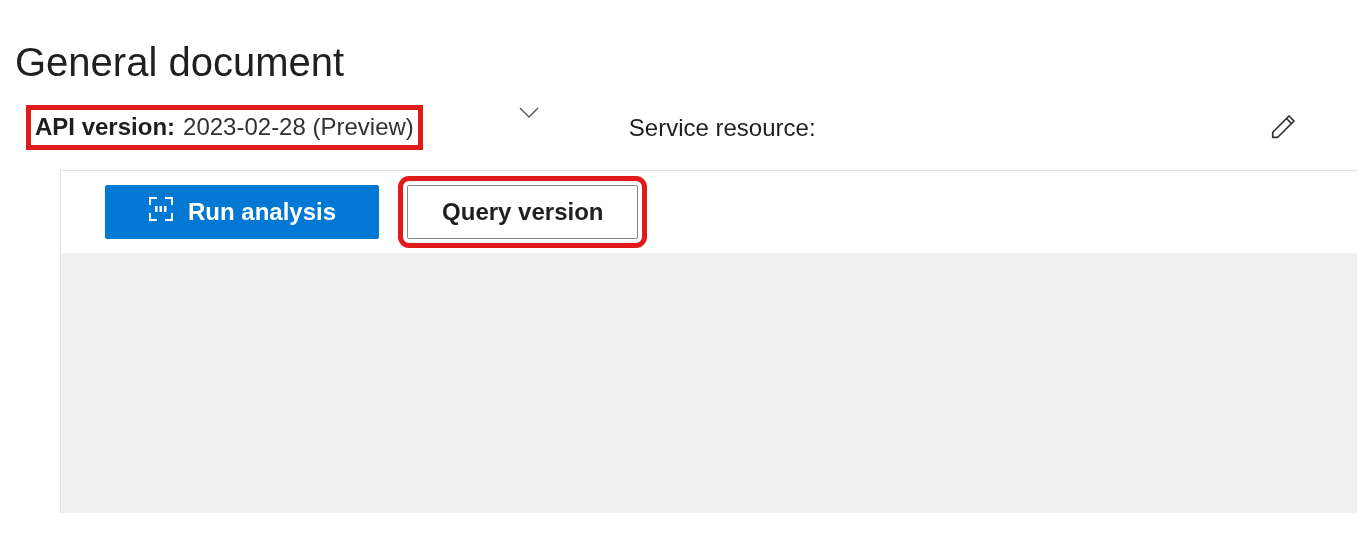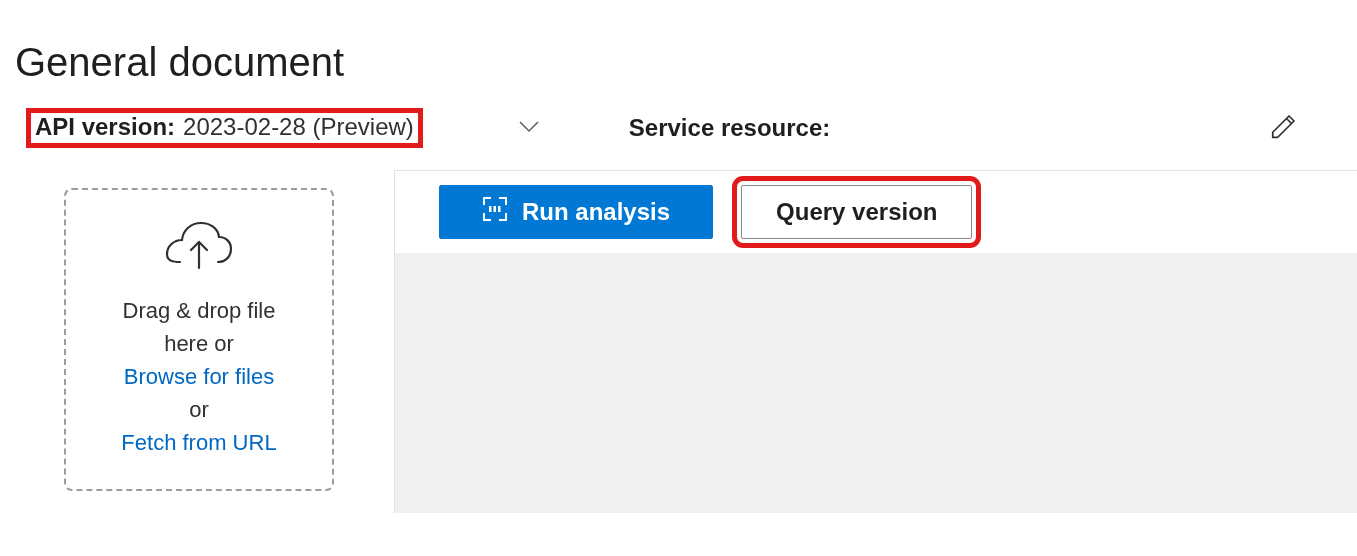--- a/index.html
+++ b/index.html
@@ -15,21 +15,20 @@
       color: #323130;
     }
     .page-title {
       font-size: 40px;
       font-weight: 400;
       color: #201f1e;
       padding: 40px 0 20px 15px;
     }
     .info-row {
       display: flex;
-      align-items: center;
       padding: 0 32px 20px 26px;
       gap: 90px;
     }
     .api-version-group {
       display: flex;
       align-items: center;
       gap: 8px;
       border: 5px solid #e11a1a;
       padding: 0px 4px 2px 4px;
     }
@@ -46,21 +45,21 @@
     .chevron-down {
       margin-left: 6px;
     }
     .service-resource-group {
       display: flex;
       align-items: center;
       flex: 1;
     }
     .service-resource-label {
       font-size: 24px;
-      font-weight: 700;
+      font-weight: 400;
       color: #201f1e;
     }
     .edit-icon-btn {
       margin-left: auto;
       background: none;
       border: none;
       cursor: pointer;
       padding: 6px;
       margin-right: 20px;
     }
@@ -158,36 +157,20 @@
           <path d="M3 21 L3 17 L16 4 L20 8 L7 21 Z" stroke="#323130" stroke-width="1.4" fill="none" stroke-linejoin="round"></path>
           <path d="M14 6 L18 10" stroke="#323130" stroke-width="1.4"></path>
         </svg>
       </span>
     </button>
   </div>
 </div>
 
 <div class="content-row">
 
-  <div class="upload-panel">
-    <div class="upload-icon">
-      <svg width="70" height="52" viewBox="0 0 70 52" fill="none">
-        <path d="M54 42 C62 42 67 36 67 29 C67 22 62 17 55 17 C54 8 46 3 37 3 C27 3 19 10 18 20 C10 20 3 26 3 34 C3 41 9 42 16 42" stroke="#323130" stroke-width="2.2" fill="none" stroke-linecap="round"></path>
-        <path d="M35 48 L35 22" stroke="#323130" stroke-width="2.2" stroke-linecap="round"></path>
-        <path d="M27 30 L35 22 L43 30" stroke="#323130" stroke-width="2.2" fill="none" stroke-linecap="round" stroke-linejoin="round"></path>
-      </svg>
-    </div>
-    <div class="upload-text">
-      <div>Drag &amp; drop file</div>
-      <div>here or</div>
-      <div class="upload-link">Browse for files</div>
-      <div>or</div>
-      <div class="upload-link">Fetch from URL</div>
-    </div>
-  </div>
 
   <div class="right-area">
     <div class="toolbar">
       <button class="btn btn-primary">
         <span>
           <svg width="26" height="26" viewBox="0 0 26 26" fill="none">
             <path d="M2 2 L2 8 M2 2 L8 2 M24 2 L18 2 M24 2 L24 8 M2 24 L2 18 M2 24 L8 24 M24 24 L24 18 M24 24 L18 24" stroke="#ffffff" stroke-width="2" stroke-linecap="square"></path>
             <rect x="7" y="10" width="2.5" height="6" fill="#ffffff"></rect>
             <rect x="11.5" y="10" width="2.5" height="6" fill="#ffffff"></rect>
             <rect x="16" y="10" width="2.5" height="6" fill="#ffffff"></rect>

